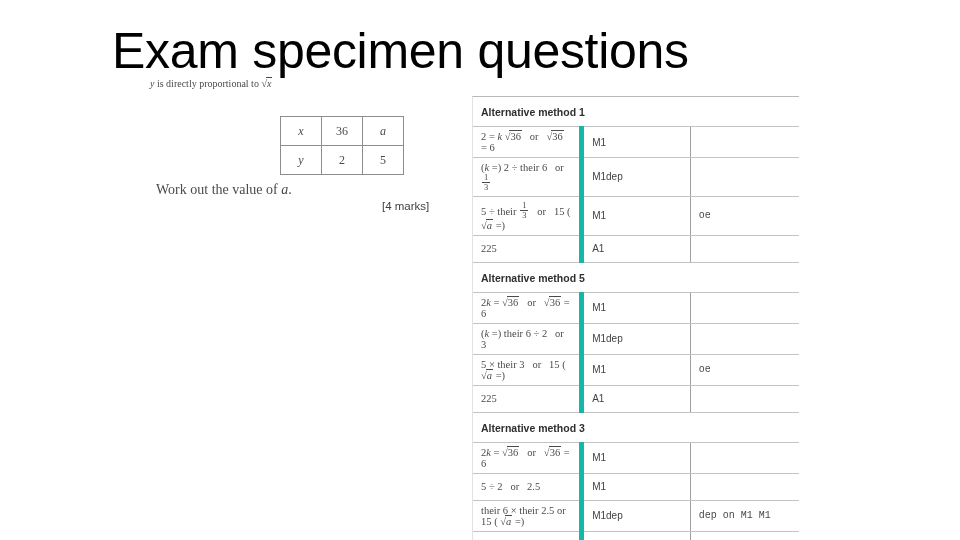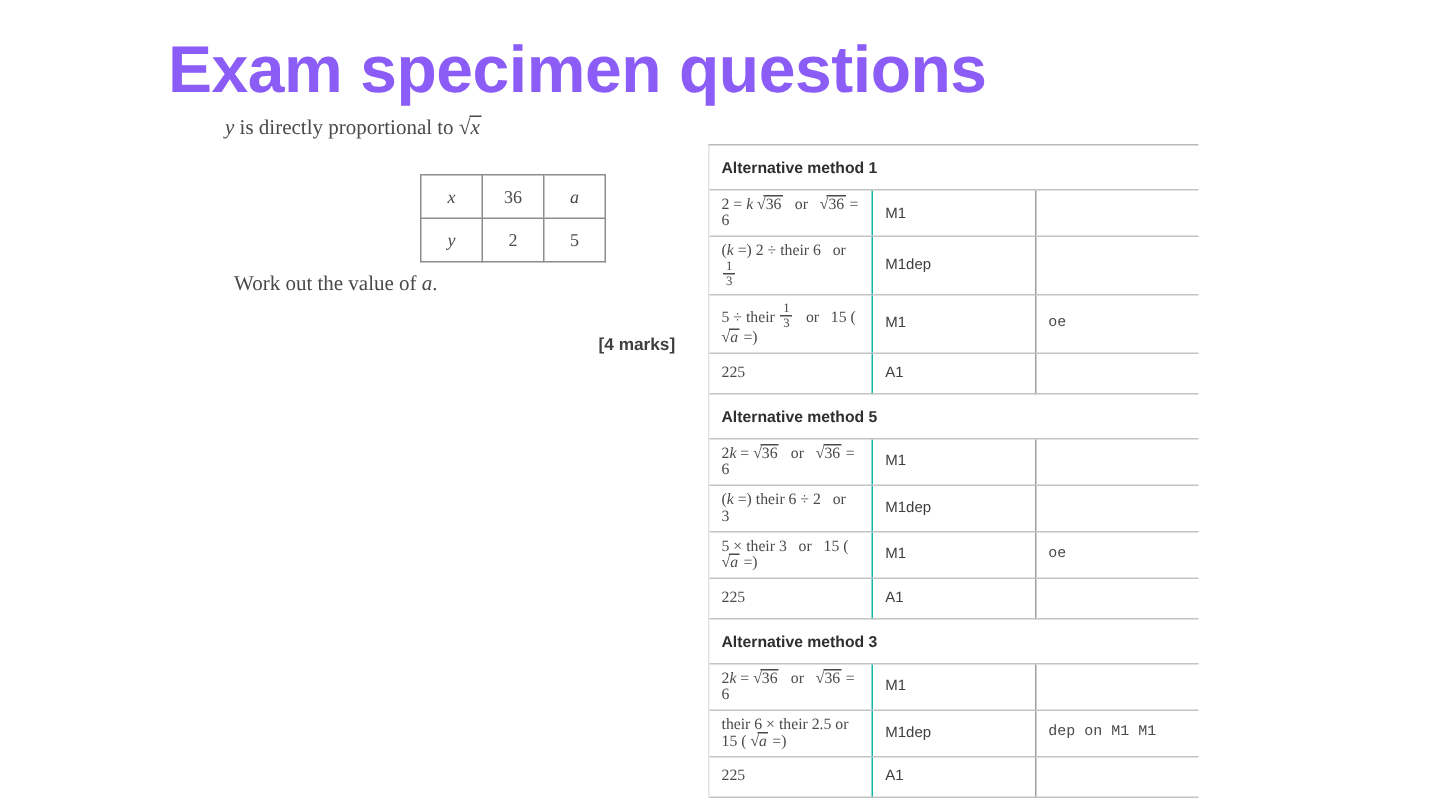--- a/index.html
+++ b/index.html
@@ -13,37 +13,37 @@
     font-family: "Liberation Sans", sans-serif;
     overflow: hidden;
     position: relative;
   }
 
   
   #slide-title {
     position: absolute;
     left: 112px;
     top: 22px;
-    font-size: 44px;
-    font-weight: 700;
-    color: #8b5cf6;
+    font-size: 50px;
+    font-weight: 400;
+    color: #000000;
     letter-spacing: -0.3px;
     white-space: nowrap;
   }
 
   
   #question-block {
     position: absolute;
     left: 150px;
     top: 78px;
     width: 300px;
     color: #3a3a3a;
   }
   #question-stem {
-    font-size: 14px;
+    font-size: 10px;
     font-family: "Liberation Serif", serif;
     font-style: italic;
     color: #4a4a4a;
     white-space: nowrap;
   }
   #question-stem .rm { font-style: normal; }
 
   .qtable {
     position: absolute;
     left: 130px;
@@ -68,27 +68,26 @@
     top: 104px;
     font-size: 14px;
     font-family: "Liberation Serif", serif;
     color: #4a4a4a;
     white-space: nowrap;
   }
   #question-instruction .it { font-style: italic; }
 
   #question-marks {
     position: absolute;
-    left: 249px;
+    left: 232px;
     top: 122px;
     font-size: 11.5px;
-    font-weight: 700;
+    font-weight: 400;
     color: #3f3f3f;
     white-space: nowrap;
-    margin-top: 24px;
   }
 
   
   #markscheme {
     position: absolute;
     left: 472px;
     top: 96px;
     width: 326px;
     border-top: 1px solid #b9b9b9;
     border-left: 1px solid #e2e2e2;
@@ -100,21 +99,21 @@
   }
   #markscheme td {
     border-bottom: 1px solid #c3c3c3;
     padding: 4px 8px;
     font-size: 10.5px;
     color: #4a4a4a;
     font-family: "Liberation Serif", serif;
     height: 18px;
     vertical-align: middle;
   }
-  #markscheme td.c-answer  { width: 192px; border-right: 1px solid #14b8a6; }
+  #markscheme td.c-answer  { width: 192px; border-right: 5px solid #14b8a6; }
   #markscheme td.c-mark    { width: 48px;  border-right: 1px solid #9f9f9f;
                              font-family: "Liberation Sans", sans-serif; font-size: 10px; color: #3f3f3f; }
   #markscheme td.c-comment { width: 86px;  font-family: Liberation Mono, monospace; font-size: 10px; color: #4a4a4a; }
   #markscheme tr.header td {
     font-family: "Liberation Sans", sans-serif;
     font-weight: 700;
     font-size: 10.5px;
     color: #2f2f2f;
     border-right: none;
     padding-top: 6px;
@@ -224,20 +223,25 @@
         </tr>
         <tr class="header">
           <td class="c-answer" colspan="3">Alternative method 3</td>
         </tr>
         <tr>
           <td class="c-answer">2<span class="it">k</span> = <span class="sqrt">√<span class="bar">36</span></span>&nbsp;&nbsp; or &nbsp;&nbsp;<span class="sqrt">√<span class="bar">36</span></span> = 6</td>
           <td class="c-mark">M1</td>
           <td class="c-comment"></td>
         </tr>
         <tr>
+          <td class="c-answer">5 ÷ 2 &nbsp; or &nbsp; 2.5</td>
+          <td class="c-mark">M1</td>
+          <td class="c-comment"></td>
+        </tr>
+        <tr>
           <td class="c-answer">their 6 × their 2.5 or 15 ( <span class="sqrt">√<span class="bar"><span class="it">a</span></span></span> =)</td>
           <td class="c-mark">M1dep</td>
           <td class="c-comment">dep on M1 M1</td>
         </tr>
         <tr>
           <td class="c-answer">225</td>
           <td class="c-mark">A1</td>
           <td class="c-comment"></td>
         </tr>
       </tbody>

